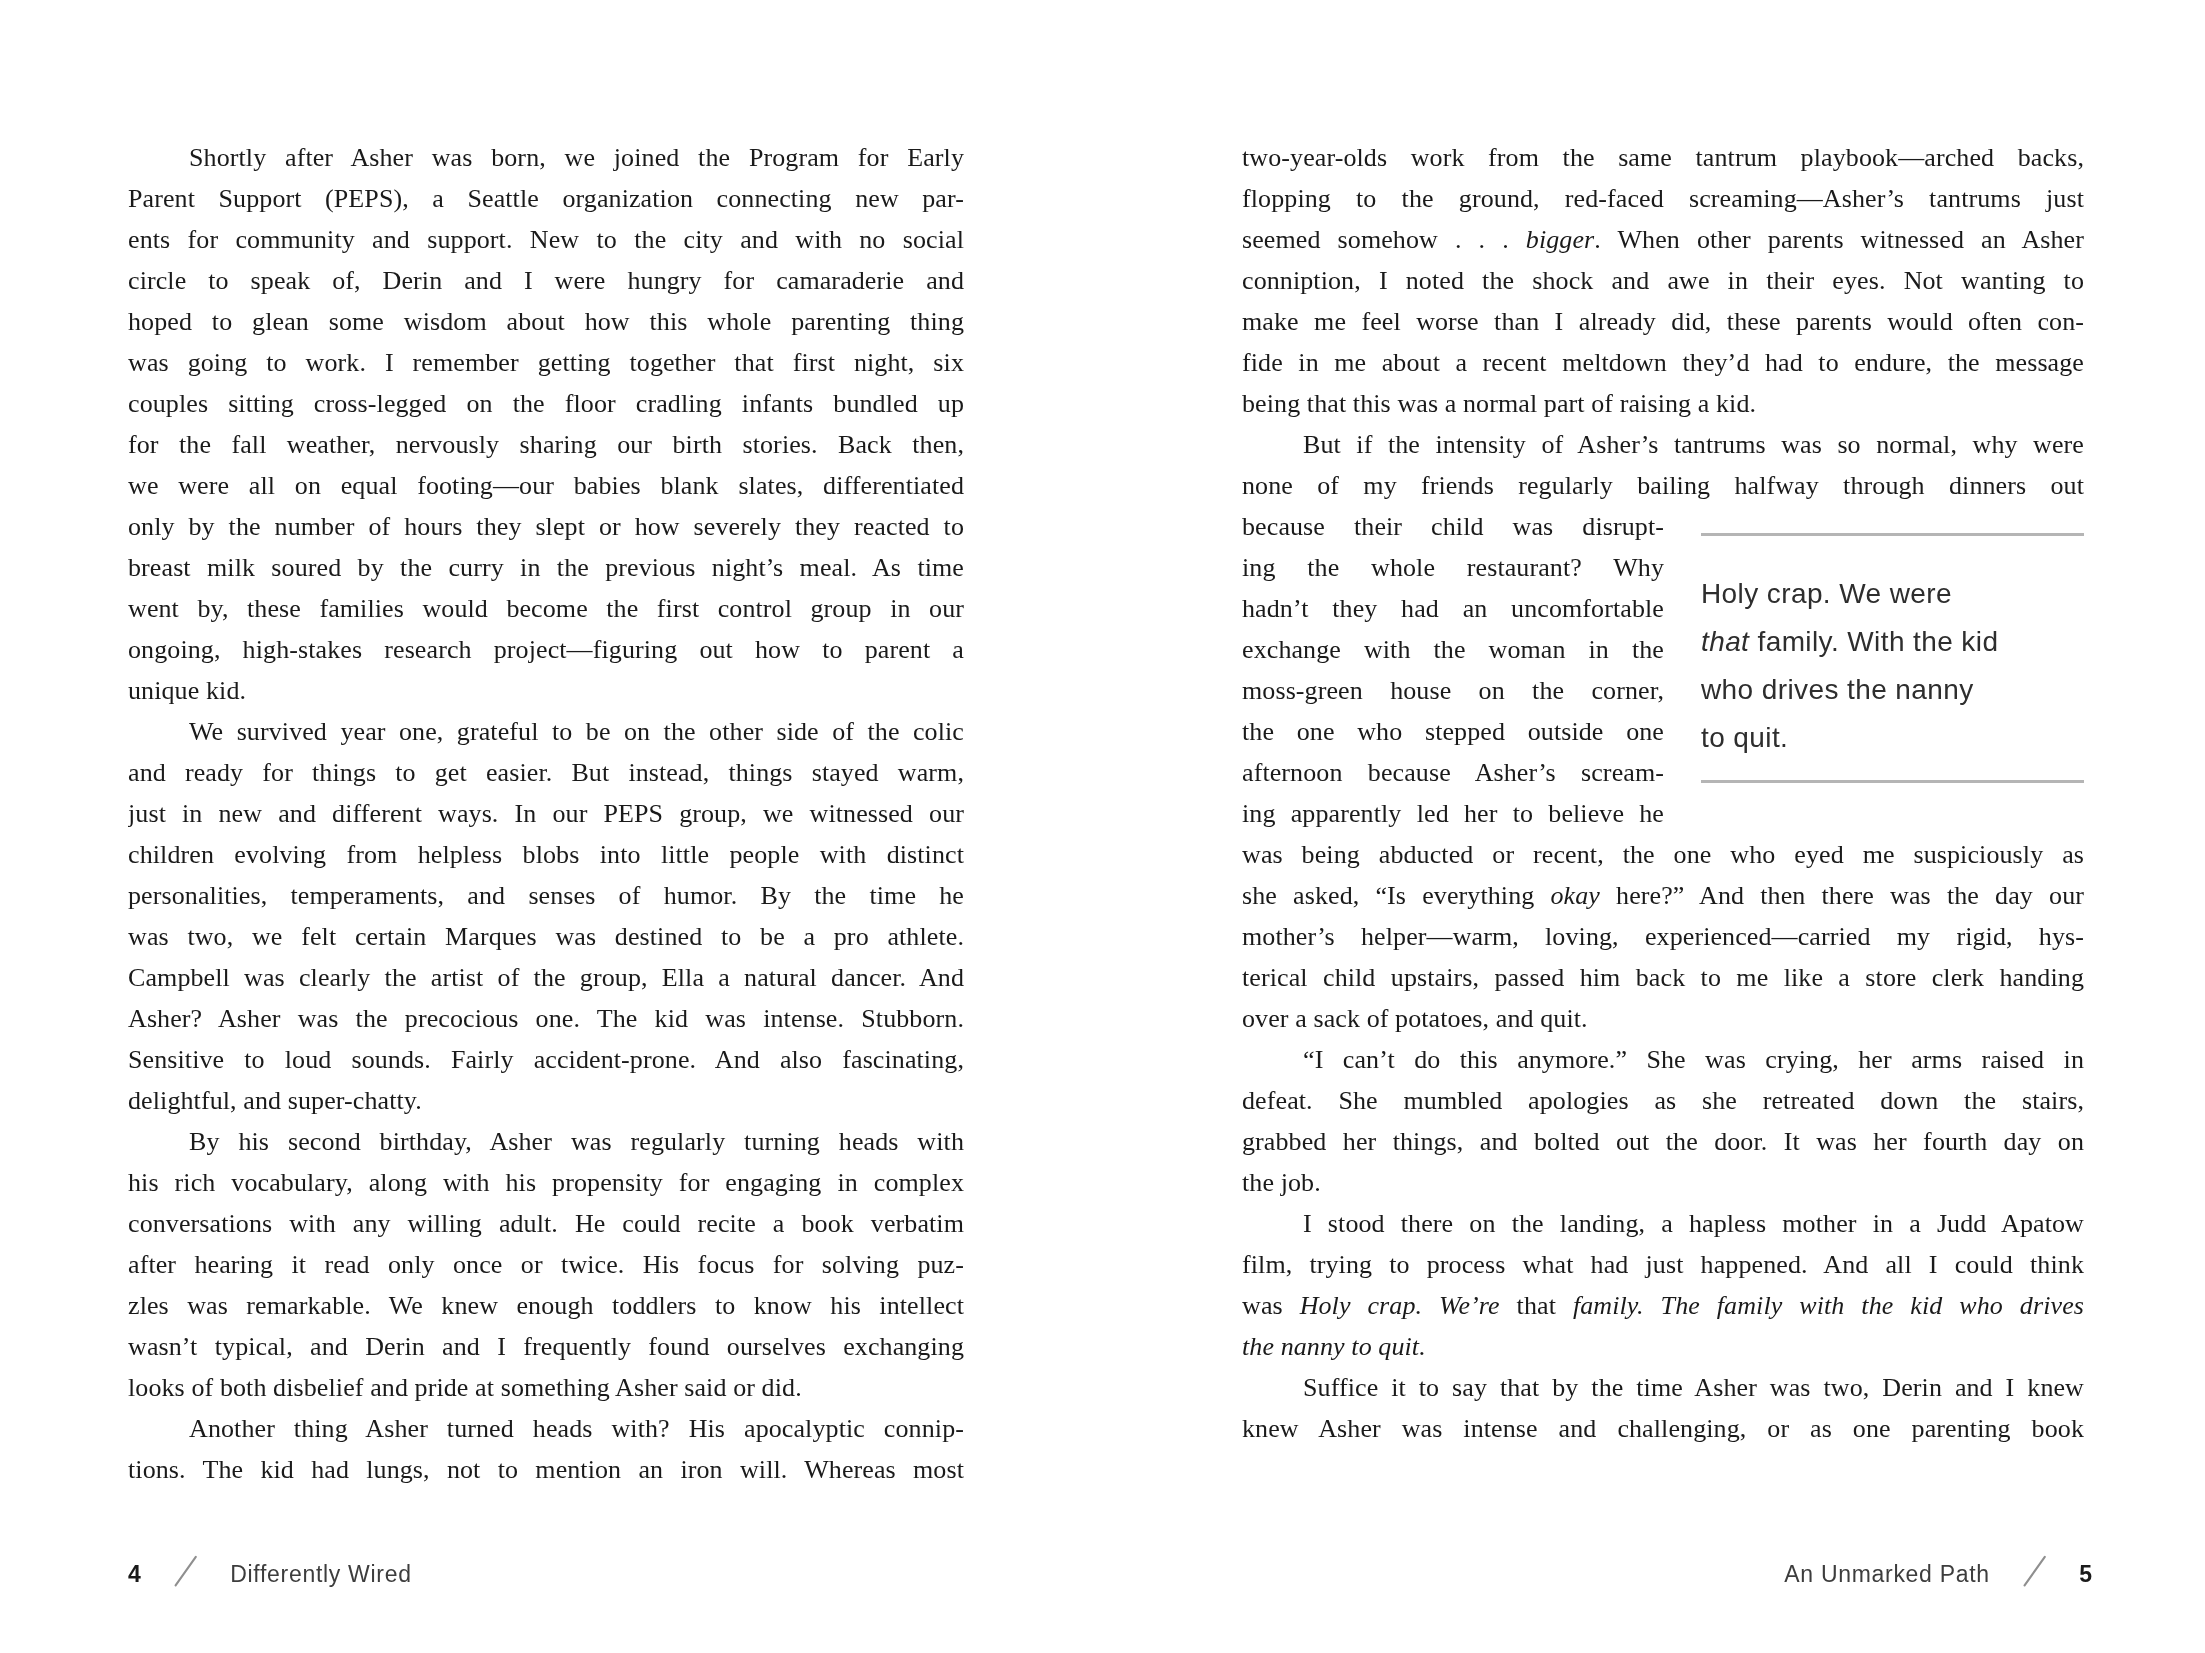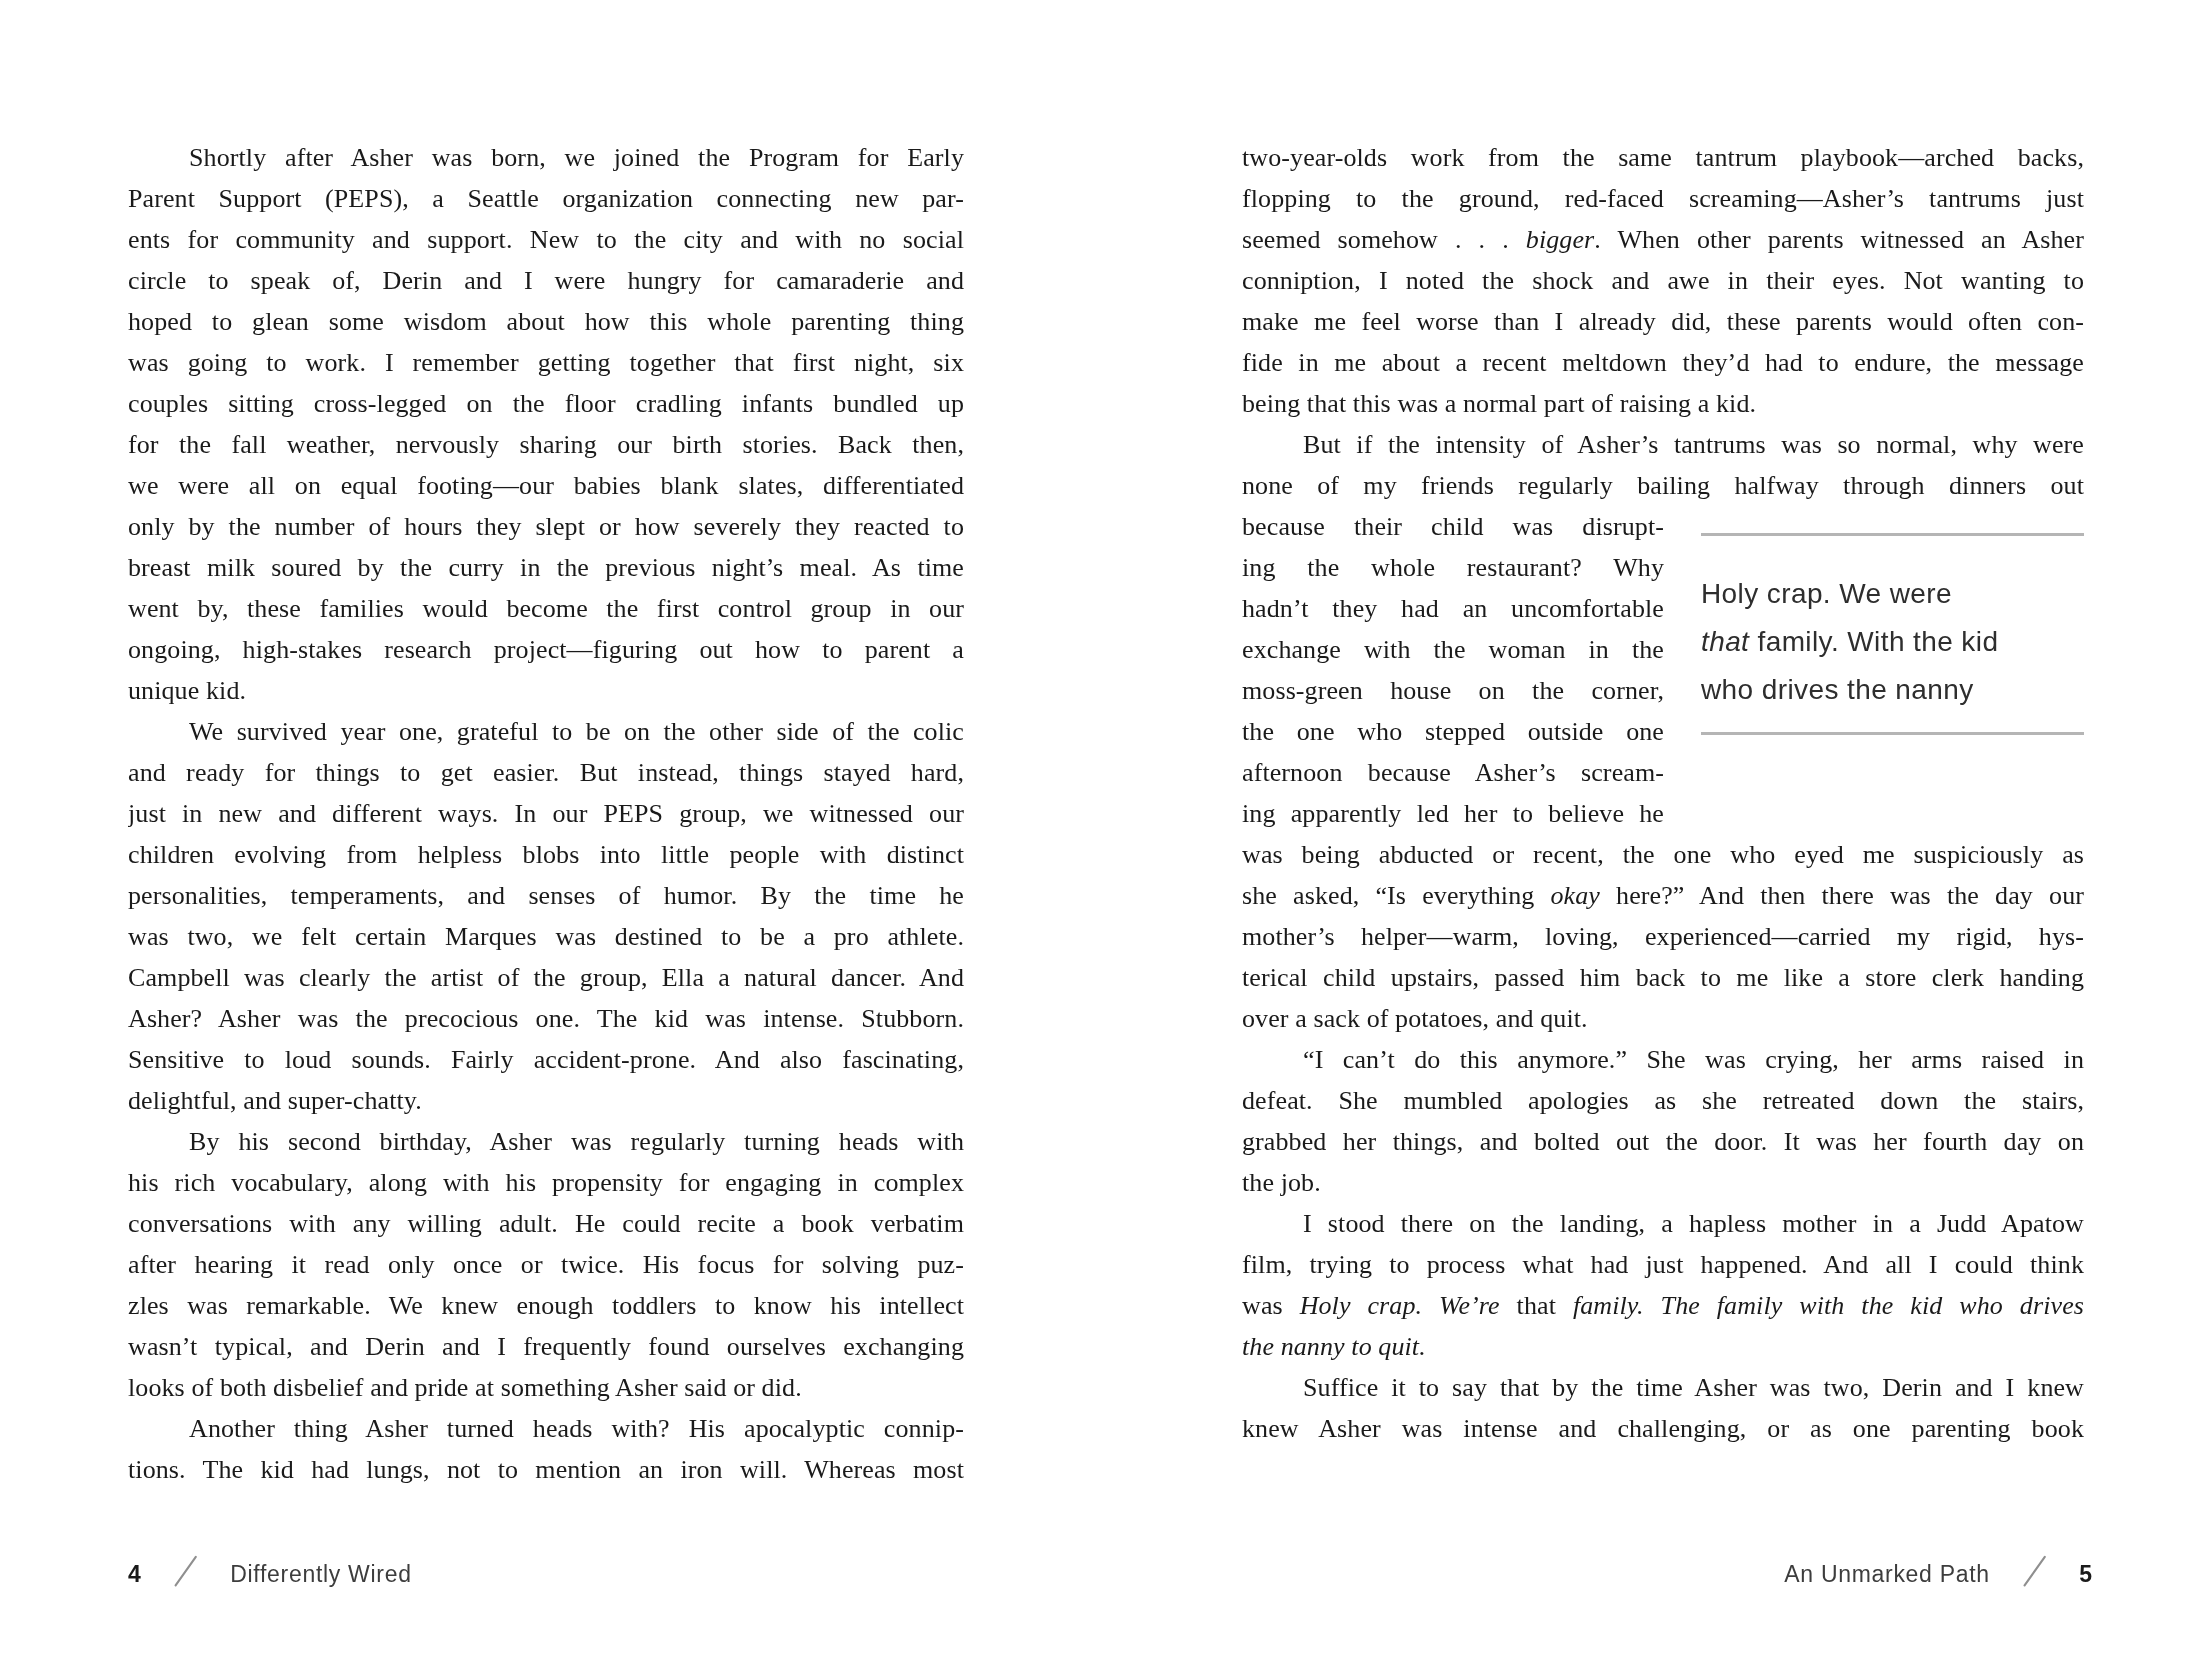--- a/index.html
+++ b/index.html
@@ -84,21 +84,21 @@
         <div class="line">was going to work. I remember getting together that first night, six</div>
         <div class="line">couples sitting cross-legged on the floor cradling infants bundled up</div>
         <div class="line">for the fall weather, nervously sharing our birth stories. Back then,</div>
         <div class="line">we were all on equal footing—our babies blank slates, differentiated</div>
         <div class="line">only by the number of hours they slept or how severely they reacted to</div>
         <div class="line">breast milk soured by the curry in the previous night’s meal. As time</div>
         <div class="line">went by, these families would become the first control group in our</div>
         <div class="line">ongoing, high-stakes research project—figuring out how to parent a</div>
         <div class="line end">unique kid.</div>
         <div class="line indent">We survived year one, grateful to be on the other side of the colic</div>
-        <div class="line">and ready for things to get easier. But instead, things stayed hard,</div>
+        <div class="line">and ready for things to get easier. But instead, things stayed warm,</div>
         <div class="line">just in new and different ways. In our PEPS group, we witnessed our</div>
         <div class="line">children evolving from helpless blobs into little people with distinct</div>
         <div class="line">personalities, temperaments, and senses of humor. By the time he</div>
         <div class="line">was two, we felt certain Marques was destined to be a pro athlete.</div>
         <div class="line">Campbell was clearly the artist of the group, Ella a natural dancer. And</div>
         <div class="line">Asher? Asher was the precocious one. The kid was intense. Stubborn.</div>
         <div class="line">Sensitive to loud sounds. Fairly accident-prone. And also fascinating,</div>
         <div class="line end">delightful, and super-chatty.</div>
         <div class="line indent">By his second birthday, Asher was regularly turning heads with</div>
         <div class="line">his rich vocabulary, along with his propensity for engaging in complex</div>
@@ -143,20 +143,21 @@
           <div class="line">the one who stepped outside one</div>
           <div class="line">afternoon because Asher’s scream-</div>
           <div class="line">ing apparently led her to believe he</div>
         </div>
       <div class="pull-quote">
         <div class="pq-rule"></div>
         <div class="pq-lines" id="pq-lines">
             <div class="pq-line">Holy crap. We were</div>
             <div class="pq-line"><em>that</em> family. With the kid</div>
             <div class="pq-line">who drives the nanny</div>
+            <div class="pq-line">to quit.</div>
           </div>
         <div class="pq-rule"></div>
       </div>
     </div>
     <div id="right-bottom">
         <div class="line">was being abducted or recent, the one who eyed me suspiciously as</div>
         <div class="line">she asked, “Is everything <em>okay</em> here?” And then there was the day our</div>
         <div class="line">mother’s helper—warm, loving, experienced—carried my rigid, hys-</div>
         <div class="line">terical child upstairs, passed him back to me like a store clerk handing</div>
         <div class="line end">over a sack of potatoes, and quit.</div>

